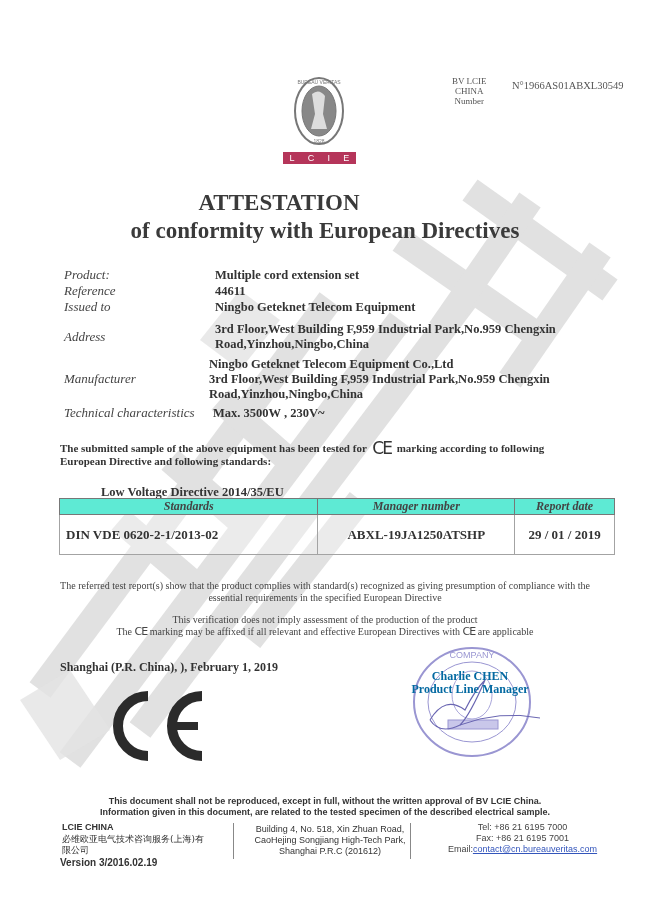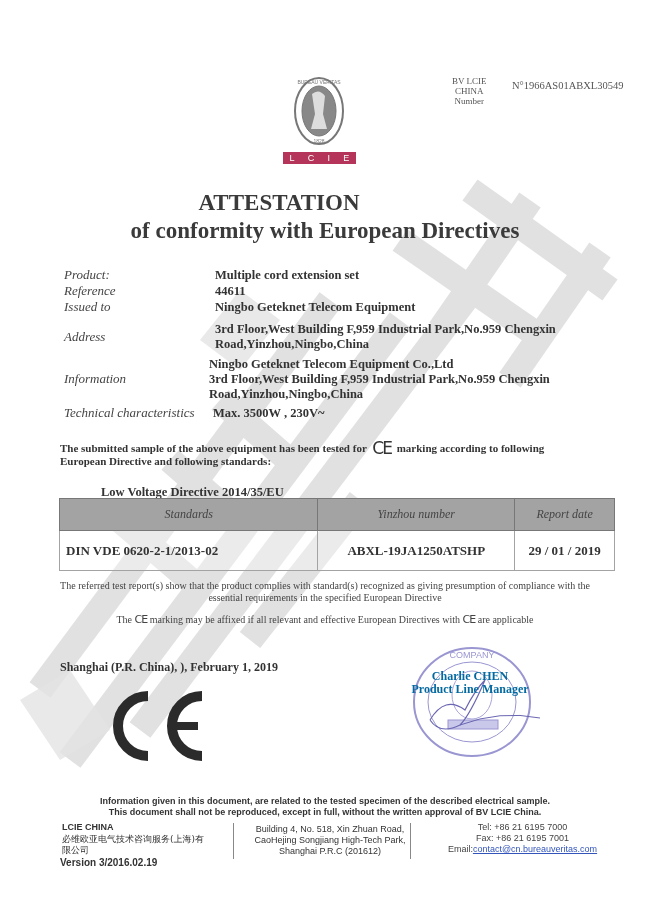--- a/index.html
+++ b/index.html
@@ -30,21 +30,21 @@
     .lbl { position: absolute; left: 64px; font-style: italic; font-size: 13px; color: #444; }
     .val { position: absolute; font-weight: bold; font-size: 12.5px; color: #333; line-height: 15px; }
 
     
     .statement { left: 60px; top: 442px; width: 530px; font-weight: bold; font-size: 11px; line-height: 13px; color: #333; }
     .ce-inline { font-family: "DejaVu Sans", sans-serif; font-weight: normal; font-size: 17px; letter-spacing: -2px; vertical-align: -2px; margin: 0 3px; }
 
     .directive { left: 101px; top: 485px; font-weight: bold; font-size: 12.5px; color: #333; }
 
     table.std { position: absolute; left: 59px; top: 498px; width: 556px; border-collapse: collapse; z-index: 1; }
-    table.std th { background: #a3a3a3; font-style: italic; font-weight: normal; font-size: 12px; color: #444; height: 15px; border: 1px solid #777; text-align: center; padding: 8px; }
+    table.std th { background: #5eead4; font-style: italic; font-weight: bold; font-size: 12px; color: #444; height: 15px; border: 1px solid #777; text-align: center; padding: 0; }
     table.std td { height: 40px; border: 1px solid #a3a3a3; font-weight: bold; font-size: 13px; color: #333; background: rgba(255,255,255,0.35); }
     table.std td.c1 { padding-left: 6px; }
     table.std td.c2, table.std td.c3 { text-align: center; }
 
     .para { left: 0; width: 650px; text-align: center; font-size: 10px; line-height: 11.5px; color: #444; }
 
     .place-date { left: 60px; top: 660px; font-weight: bold; font-size: 12px; color: #333; }
 
     .ce-big { left: 110px; top: 690px; width: 100px; height: 72px; }
 
@@ -119,21 +119,21 @@
 
   <div class="lbl" style="top:299px;">Issued to</div>
   <div class="val" style="left:215px;top:300px;">Ningbo Geteknet Telecom Equipment</div>
 
   <div class="lbl" style="top:329px;font-style:italic;">Address</div>
   <div class="val" style="left:215px;top:322px;">
     <div>3rd Floor,West Building F,959 Industrial Park,No.959 Chengxin</div>
     <div>Road,Yinzhou,Ningbo,China</div>
   </div>
 
-  <div class="lbl" style="top:371px;">Information</div>
+  <div class="lbl" style="top:371px;">Manufacturer</div>
   <div class="val" style="left:209px;top:357px;">
     <div>Ningbo Geteknet Telecom Equipment Co.,Ltd</div>
     <div>3rd Floor,West Building F,959 Industrial Park,No.959 Chengxin</div>
     <div>Road,Yinzhou,Ningbo,China</div>
   </div>
 
   <div class="lbl" style="top:405px;">Technical characteristics</div>
   <div class="val" style="left:213px;top:406px;">Max. 3500W , 230V~</div>
 </div>
 
@@ -147,38 +147,39 @@
 
 <table class="std">
   <colgroup>
       <col style="width:259px">
       <col style="width:197px">
       <col style="width:100px">
     </colgroup>
   <thead>
     <tr>
       <th>Standards</th>
-      <th>Yinzhou number</th>
+      <th>Manager number</th>
       <th>Report date</th>
     </tr>
   </thead>
   <tbody>
     <tr>
       <td class="c1">DIN VDE 0620-2-1/2013-02</td>
       <td class="c2">ABXL-19JA1250ATSHP</td>
       <td class="c3">29 / 01 / 2019</td>
     </tr>
   </tbody>
 </table>
 
 <div class="layer para" style="top:580px;">
   <div>The referred test report(s) show that the product complies with standard(s) recognized as giving presumption of compliance with the</div>
   <div>essential requirements in the specified European Directive</div>
 </div>
 <div class="layer para" style="top:614px;">
+  <div>This verification does not imply assessment of the production of the product</div>
   <div>
     <span>The</span>
     <span style="font-family:'DejaVu Sans',sans-serif;font-size:11px;letter-spacing:-1px;">CE</span>
     <span>marking may be affixed if all relevant and effective European Directives with</span>
     <span style="font-family:'DejaVu Sans',sans-serif;font-size:11px;letter-spacing:-1px;">CE</span>
     <span>are applicable</span>
   </div>
 </div>
 
 <div class="layer place-date">Shanghai (P.R. China), ), February 1, 2019</div>
@@ -197,22 +198,22 @@
   <path d="M30 80 Q45 55 65 70 Q75 50 85 40 Q70 75 60 85 Q40 95 30 80" fill="none" stroke="#6a66b2" stroke-width="1.2"></path>
   <path d="M60 85 Q100 70 140 78" fill="none" stroke="#6a66b2" stroke-width="1"></path>
   <text x="72" y="18" font-size="9" text-anchor="middle" fill="#9a96d2" font-family="Liberation Sans, sans-serif">COMPANY</text>
 </svg>
 <div class="layer signer">
   <div>Charlie CHEN</div>
   <div>Product Line Manager</div>
 </div>
 
 <div class="layer disclaimer">
+  <div>This document shall not be reproduced, except in full, without the written approval of BV LCIE China.</div>
   <div>Information given in this document, are related to the tested specimen of the described electrical sample.</div>
-  <div>This document shall not be reproduced, except in full, without the written approval of BV LCIE China.</div>
 </div>
 
 <div class="layer foot-left">
   <div style="font-weight:bold;">LCIE CHINA</div>
   <div class="cn">必维欧亚电气技术咨询服务(上海)有</div>
   <div class="cn">限公司</div>
 </div>
 
 <div class="vdiv" style="left:233px;top:823px;height:36px;"></div>
 

